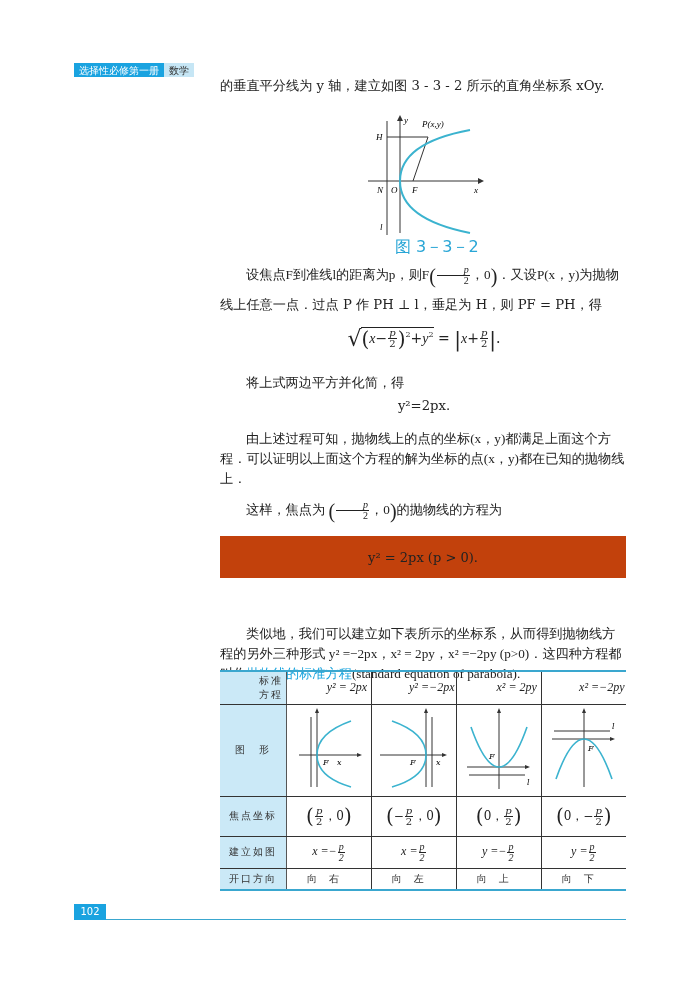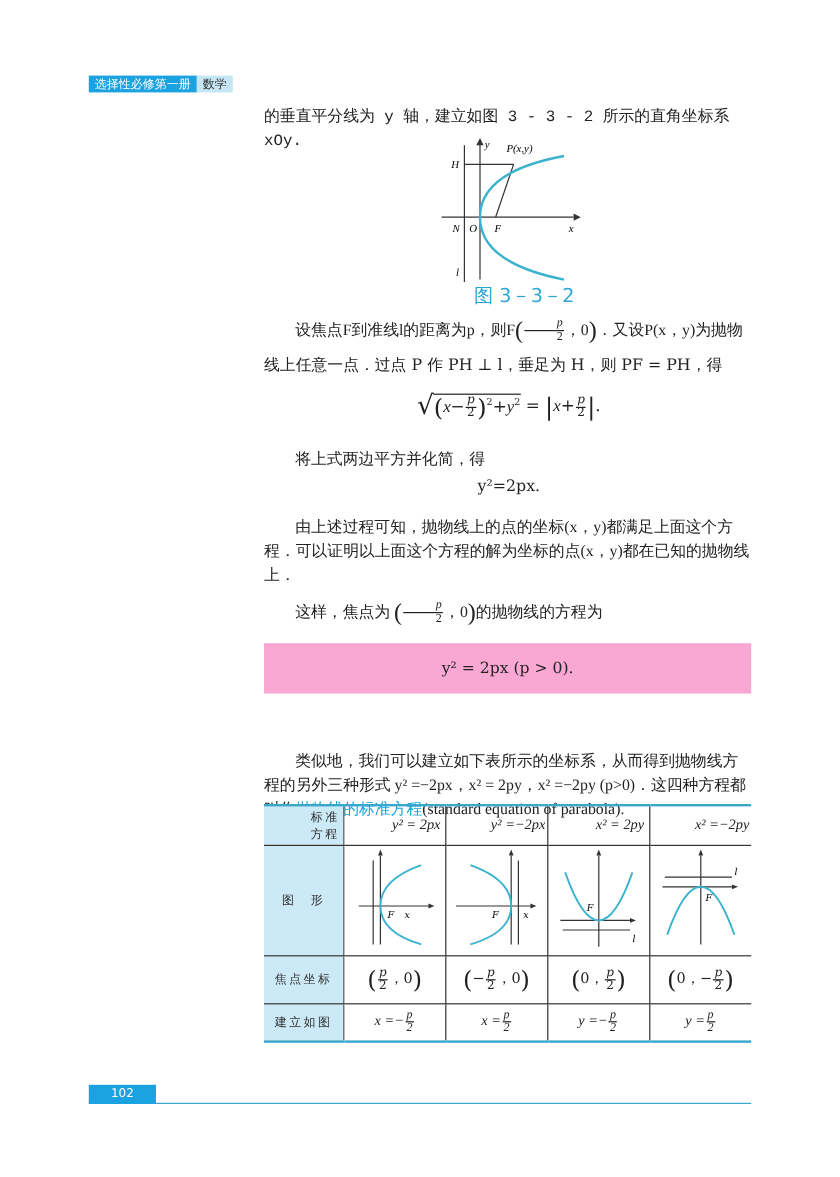--- a/index.html
+++ b/index.html
@@ -15,48 +15,48 @@
   .frac { display: inline-flex; flex-direction: column; align-items: center; vertical-align: middle; font-size: 10px; line-height: 10px; margin: 0 1px; }
   .frac .n { font-style: italic; border-bottom: 1px solid #222; padding: 0 1px; }
   .frac .d { padding: 0 1px; }
   .paren { font-size: 20px; vertical-align: middle; font-weight: 200; }
   .center { text-align: center; }
   .link { color: #17a3dd; }
 
   .fig { position: absolute; left: 360px; top: 113px; width: 130px; height: 130px; }
   .fig-caption { position: absolute; left: 395px; top: 237px; font-family: "DejaVu Sans", sans-serif; font-size: 16px; color: #29a6d6; }
 
-  .highlight { position: absolute; left: 220px; top: 536px; width: 406px; height: 42px; background: #f9a8d4; display: flex; align-items: center; justify-content: center; font-size: 13px; }
+  .highlight { position: absolute; left: 220px; top: 536px; width: 406px; height: 42px; background: #c2410c; display: flex; align-items: center; justify-content: center; font-size: 13px; }
 
   table.std { position: absolute; left: 220px; top: 670px; width: 406px; border-collapse: collapse; font-size: 12px; }
   table.std td { border-bottom: 1px solid #333; border-right: 1px solid #333; text-align: center; vertical-align: middle; }
   table.std td:last-child { border-right: none; }
   table.std tr:first-child td { border-top: 2px solid #3aa7cf; padding-left: 36px; }
   table.std tr:last-child td { border-bottom: 2px solid #3aa7cf; }
   table.std td.h { background: #cbe9f7; width: 67px; font-family: "DejaVu Sans", sans-serif; font-size: 10px; letter-spacing: 2px; color: #333; border-right: 1.5px solid #555; }
   table.std td.c { width: 85px; }
   .r1 td { height: 33px; }
   .r2 td { height: 92px; }
   .r3 td { height: 40px; }
   .r4 td { height: 32px; }
   .r5 td { height: 22px; }
   .dir { font-family: "DejaVu Sans", sans-serif; font-size: 10px; letter-spacing: 12px; color: #333; }
 
   .footer { position: absolute; left: 74px; top: 904px; width: 552px; height: 16px; border-bottom: 1px solid #3aa7cf; }
-  .pageno { position: absolute; left: 0; top: 0; width: 56px; height: 16px; background: #1aa3e0; color: #fff; font-family: "DejaVu Sans", sans-serif; font-size: 10px; line-height: 16px; text-align: center; }
+  .pageno { position: absolute; left: 0; top: 0; width: 32px; height: 16px; background: #1aa3e0; color: #fff; font-family: "DejaVu Sans", sans-serif; font-size: 10px; line-height: 16px; text-align: center; }
 </style>
 </head>
 <body>
 
 <div class="header-tag">
   <span class="book">选择性必修第一册</span>
   <span class="subj">数学</span>
 </div>
 
-<div class="p" style="top:88px;font-family:Liberation Mono, monospace;">的垂直平分线为 y 轴，建立如图 3 - 3 - 2 所示的直角坐标系 xOy.</div>
+<div class="p" style="top:76px;">的垂直平分线为 y 轴，建立如图 3 - 3 - 2 所示的直角坐标系 xOy.</div>
 
 <svg class="fig" viewBox="0 0 130 130">
 
   <line x1="8" y1="68" x2="118" y2="68" stroke="#333" stroke-width="1"></line>
   <polygon points="118,65 124,68 118,71" fill="#333"></polygon>
   <line x1="40" y1="120" x2="40" y2="6" stroke="#333" stroke-width="1"></line>
   <polygon points="37,8 40,2 43,8" fill="#333"></polygon>
 
   <line x1="27" y1="8" x2="27" y2="122" stroke="#333" stroke-width="1"></line>
 
@@ -205,18 +205,25 @@
           </span></td>
     <td class="c m"><span>y =−</span><span class="frac">
             <span class="n">p</span>
             <span class="d">2</span>
           </span></td>
     <td class="c m"><span>y =</span><span class="frac">
             <span class="n">p</span>
             <span class="d">2</span>
           </span></td>
   </tr>
+  <tr class="r5">
+    <td class="h">开口方向</td>
+    <td class="c dir">向右</td>
+    <td class="c dir">向左</td>
+    <td class="c dir">向上</td>
+    <td class="c dir">向下</td>
+  </tr>
 </tbody>
   </table>
 
 <div class="footer">
   <div class="pageno">102</div>
 </div>
 
 </body></html>

